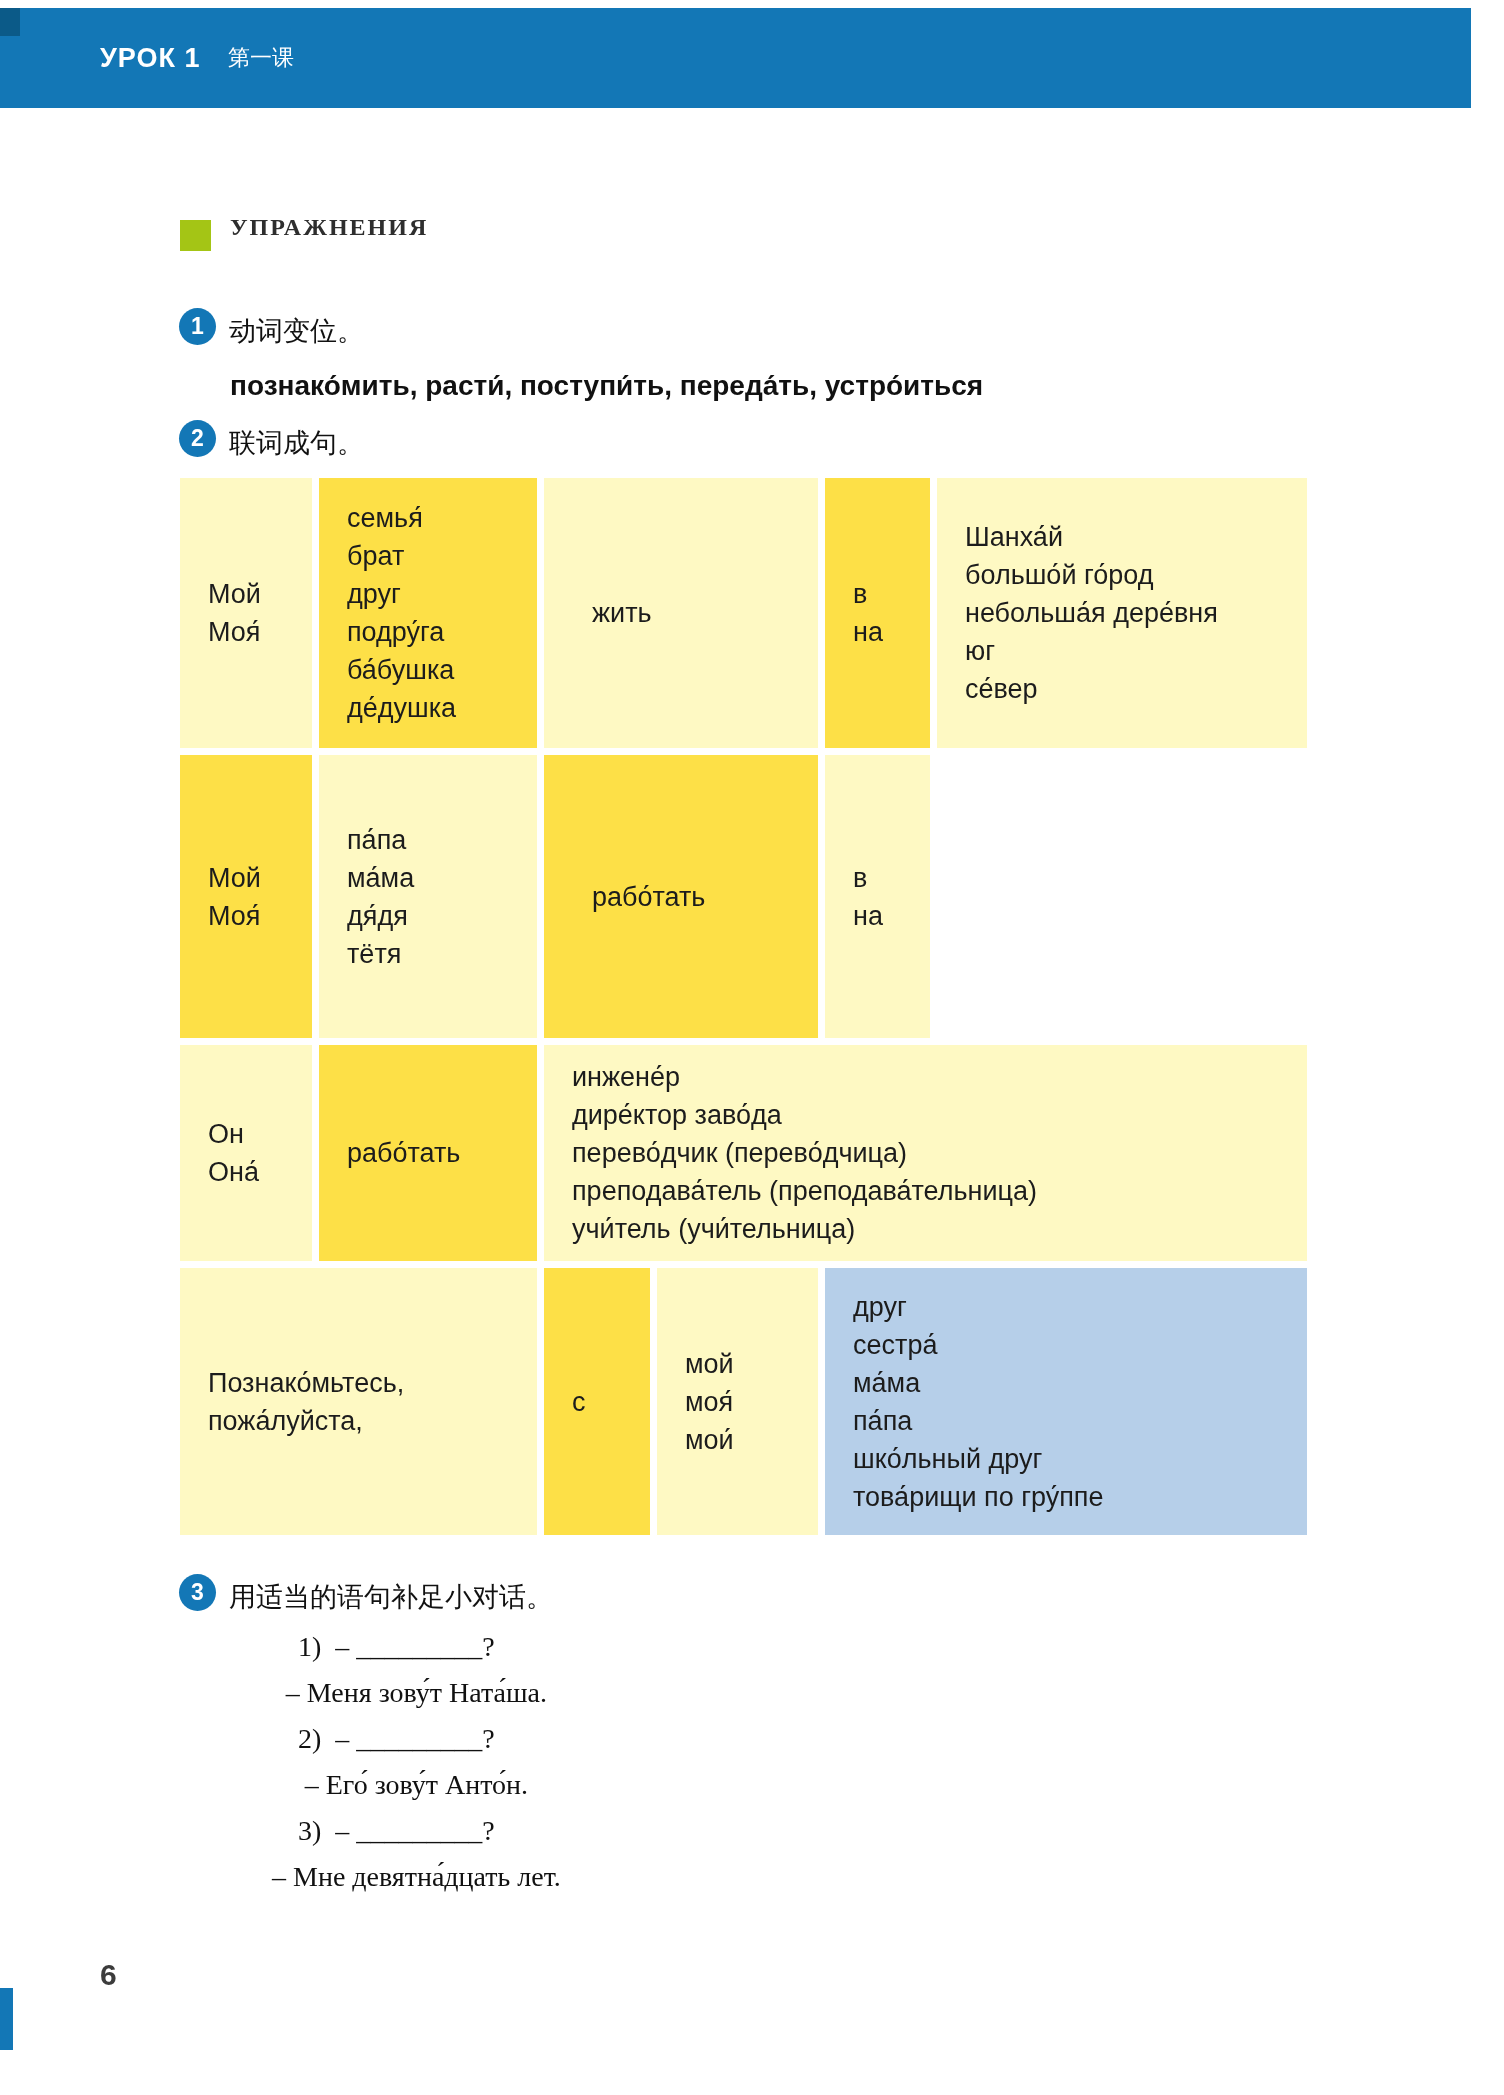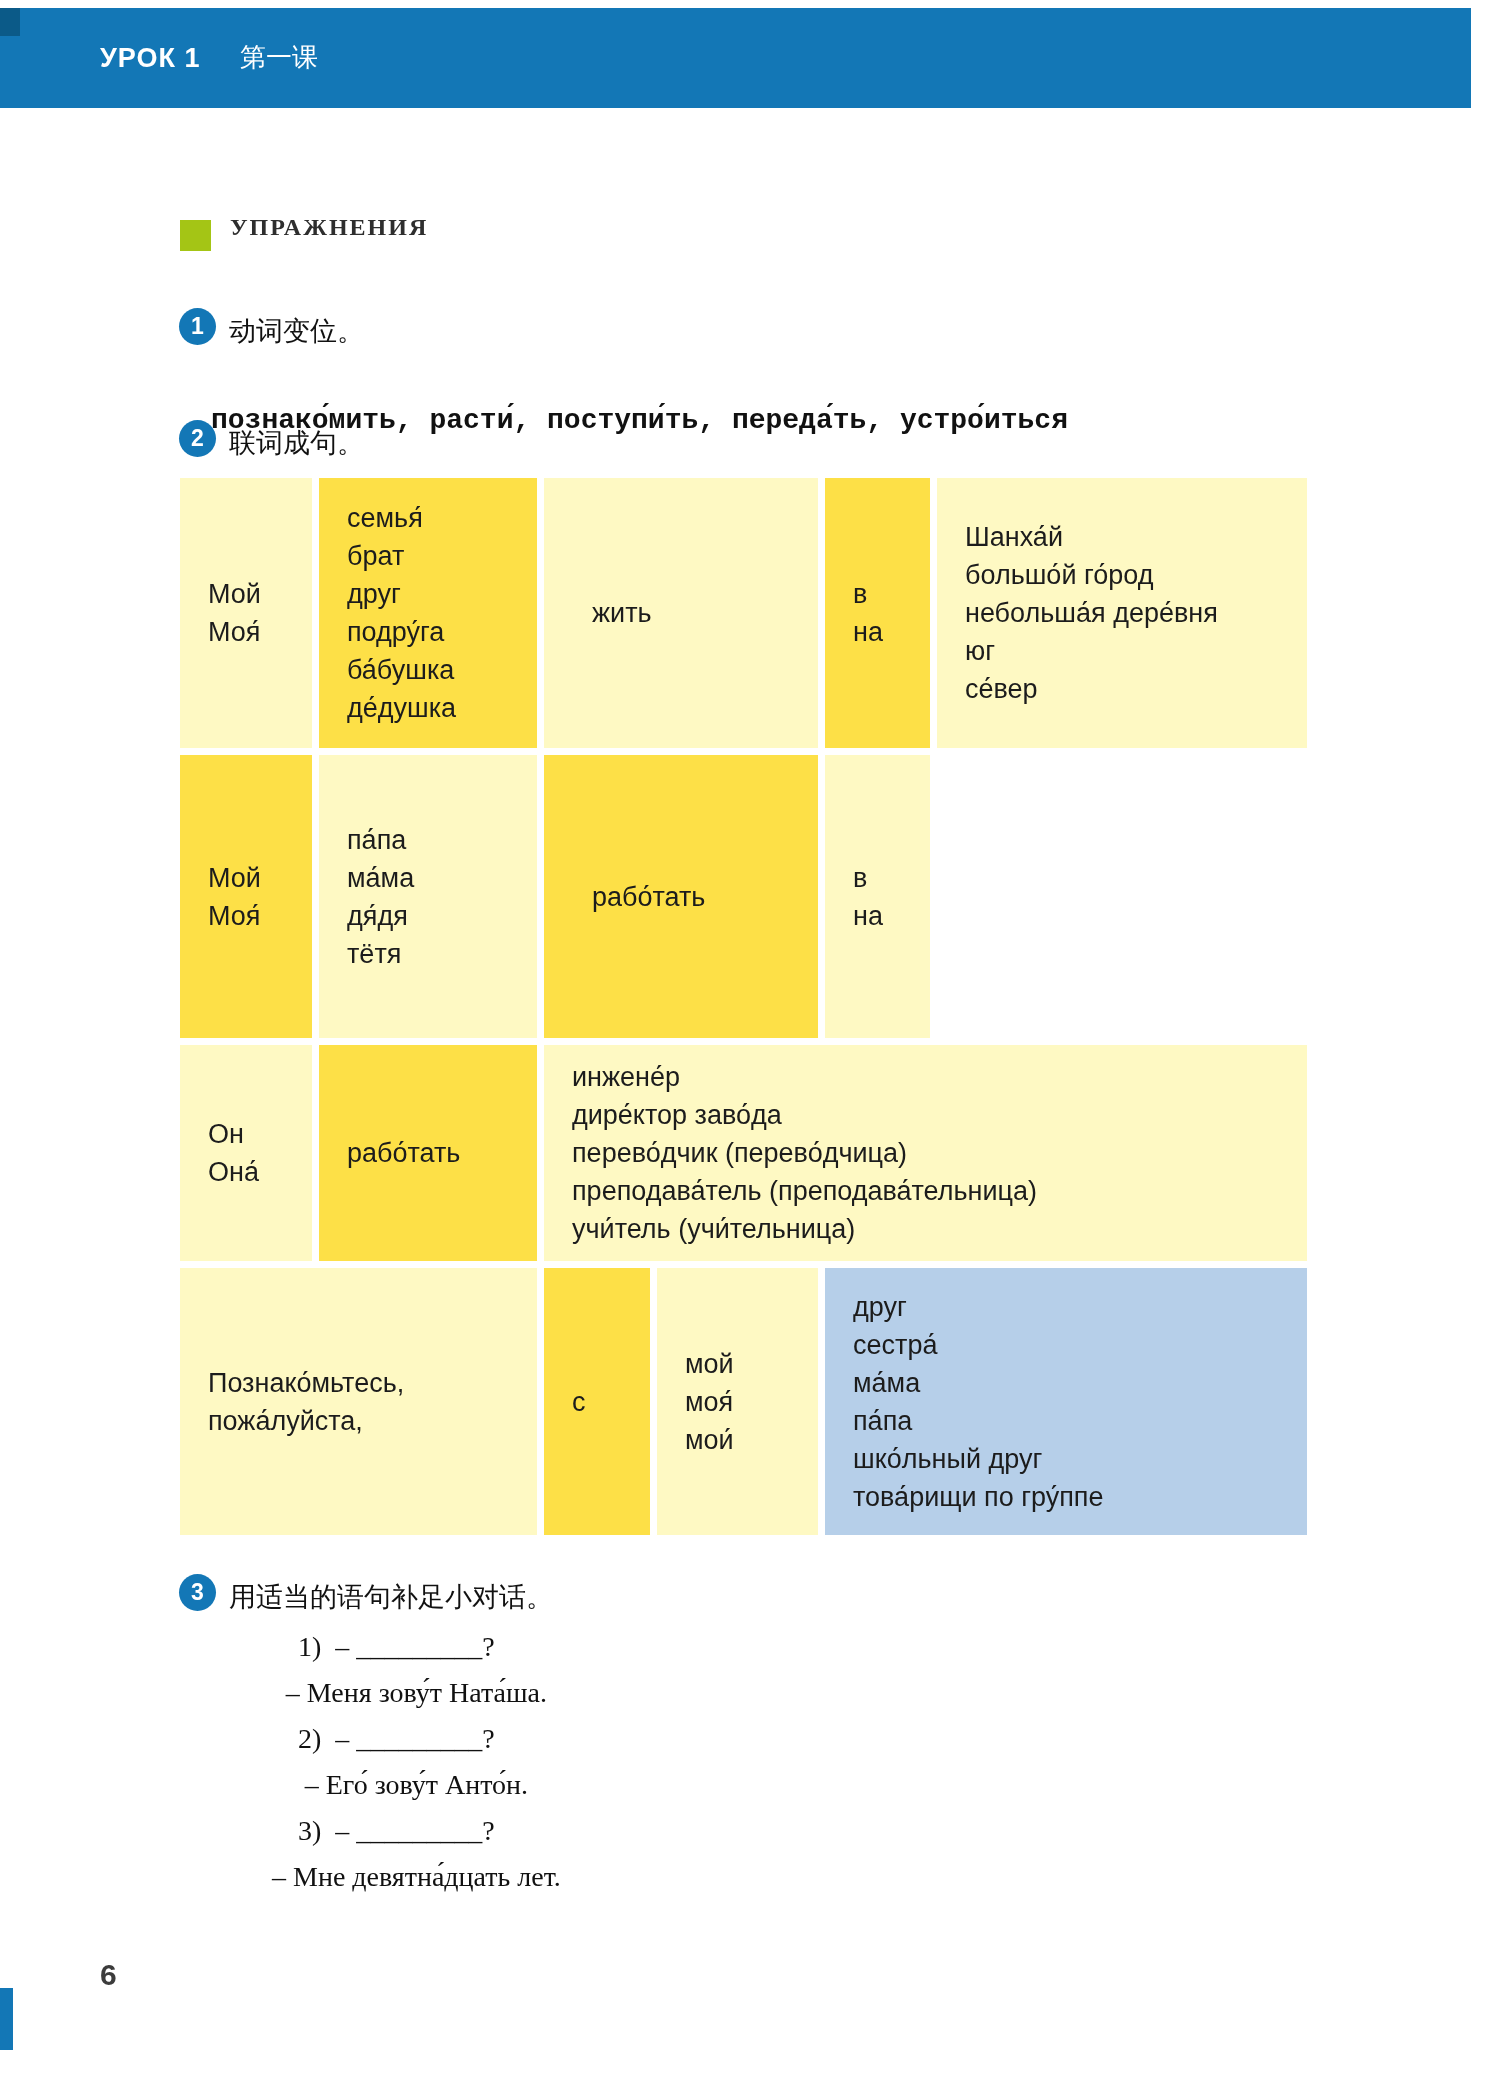--- a/index.html
+++ b/index.html
@@ -13,22 +13,22 @@
 
   
   .topbar { position:absolute; left:0; top:8px; width:1504px; height:100px; background:#1377b6; }
   .topbar .corner { position:absolute; left:0; top:0; width:20px; height:28px; background:#0b5a88; }
   .lesson-ru {
     position:absolute; left:100px; top:0; height:100px; line-height:100px;
     color:#ffffff; font-weight:bold; font-size:27px; letter-spacing:1px;
     font-family:"Liberation Sans", sans-serif;
   }
   .lesson-cn {
-    position:absolute; left:240px; top:0; height:100px; line-height:100px;
-    color:#ffffff; font-size:26px; font-family:"Liberation Serif", serif;
+    position:absolute; left:228px; top:0; height:100px; line-height:100px;
+    color:#ffffff; font-size:22px; font-family:"Liberation Serif", serif;
   }
 
   
   .bullet { position:absolute; left:180px; top:220px; width:31px; height:31px; background:#a4c515; }
   .section-title {
     position:absolute; left:230px; top:214px;
     font-family:"Liberation Serif", serif; font-size:24px; letter-spacing:2px; color:#2e2e2e;
   }
 
   
@@ -43,22 +43,22 @@
   .badge3 { left:179px; top:1574px; }
 
   .ex-title {
     position:absolute; font-family:"Liberation Serif", serif; font-size:27px; color:#111111;
   }
   .ex1-title { left:229px; top:313px; }
   .ex2-title { left:229px; top:425px; }
   .ex3-title { left:229px; top:1579px; }
 
   .ex1-words {
-    position:absolute; left:211px; top:370px;
-    font-family:Liberation Mono, monospace; font-weight:bold; font-size:28px; color:#111111;margin-top:35px;
+    position:absolute; left:230px; top:370px;
+    font-family:Liberation Sans, sans-serif; font-weight:bold; font-size:28px; color:#111111;
   }
 
   
   .wtable { position:absolute; left:180px; top:478px; width:1127px; display:flex; flex-direction:column; gap:7px; }
   .trow { display:flex; gap:7px; }
   .r1 { height:270px; } .r2 { height:283px; } .r3 { height:216px; } .r4 { height:267px; }
   .cell {
     display:flex; flex-direction:column; justify-content:center;
     padding-left:28px; padding-right:10px;
     font-family:"Liberation Sans", sans-serif; font-size:27px; line-height:38px;

